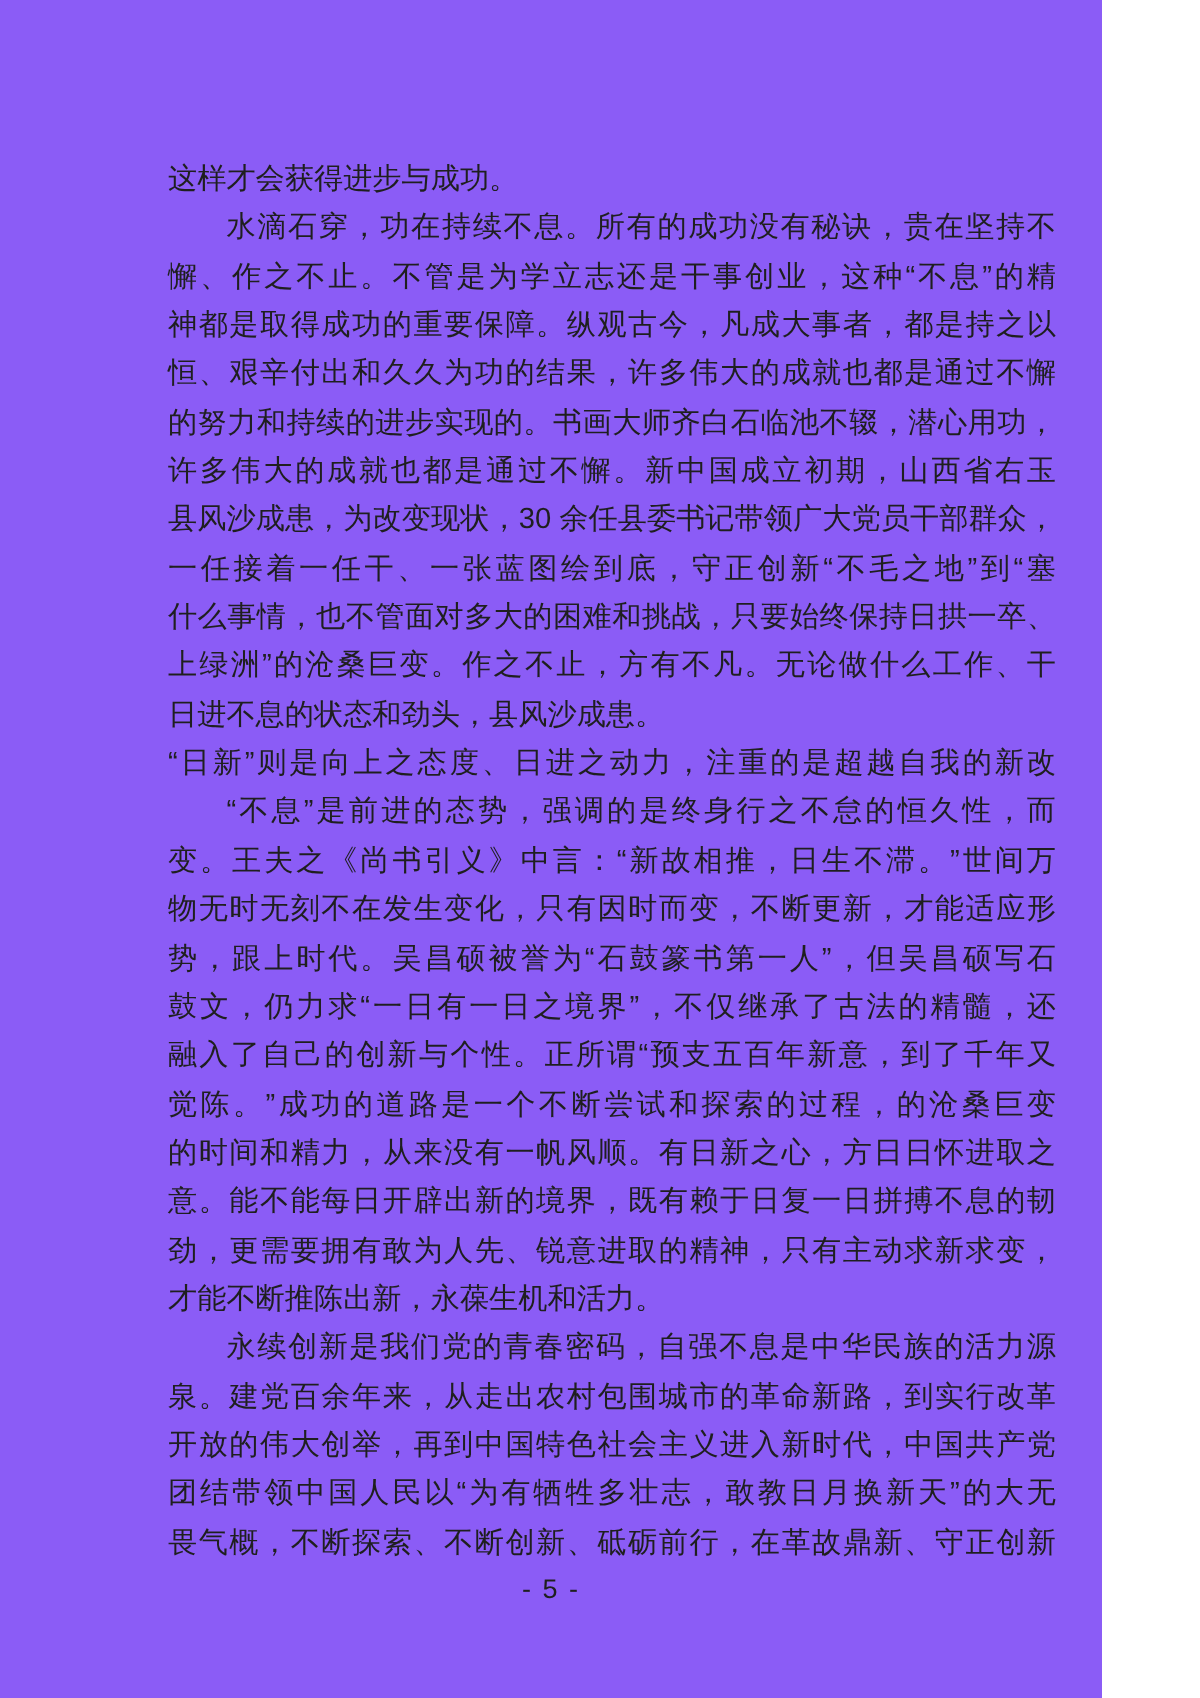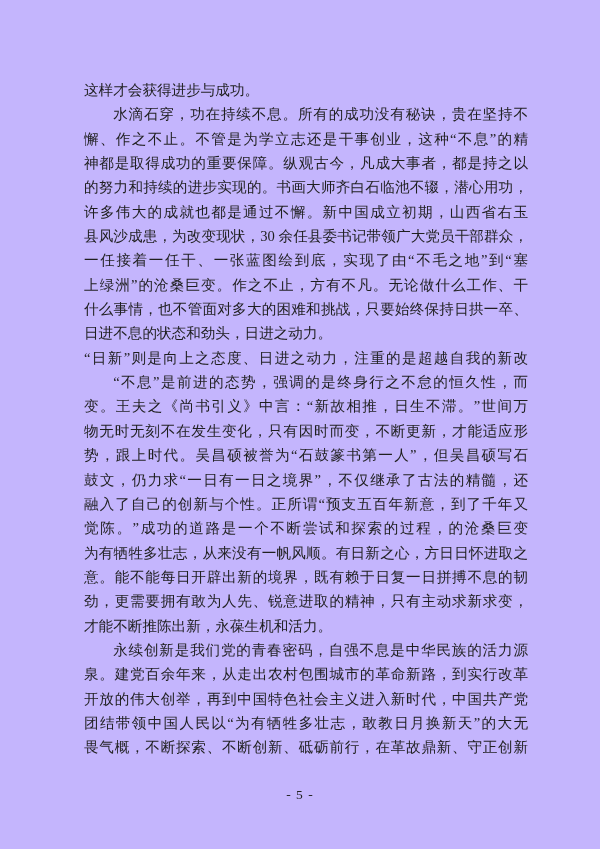--- a/index.html
+++ b/index.html
@@ -2,25 +2,25 @@
 <html><head>
 <meta charset="utf-8">
 <style>
   html, body {
     margin: 0;
     padding: 0;
     background: #ffffff;
   }
   .page {
     position: relative;
-    width: 600px;
+    width: 551px;
     height: 849px;
-    background: #c4b5fd;
+    background: #8b5cf6;
     overflow: hidden;
-    font-family: Liberation Serif, serif;
+    font-family: Liberation Sans, sans-serif;
     color: #1f1f1f;
   }
   .text-block {
     position: absolute;
     left: 84px;
     top: 78px;
     width: 444px;
     font-size: 14.6px;
     line-height: 24.35px;
     letter-spacing: 0;
@@ -51,36 +51,37 @@
 </style>
 </head>
 <body>
 
 <div class="page">
   <div class="text-block">
     <div class="line end">这样才会获得进步与成功。</div>
     <div class="line ind">水滴石穿，功在持续不息。所有的成功没有秘诀，贵在坚持不</div>
     <div class="line">懈、作之不止。不管是为学立志还是干事创业，这种“不息”的精</div>
     <div class="line">神都是取得成功的重要保障。纵观古今，凡成大事者，都是持之以</div>
+    <div class="line">恒、艰辛付出和久久为功的结果，许多伟大的成就也都是通过不懈</div>
     <div class="line">的努力和持续的进步实现的。书画大师齐白石临池不辍，潜心用功，</div>
     <div class="line">许多伟大的成就也都是通过不懈。新中国成立初期，山西省右玉</div>
     <div class="line">县风沙成患，为改变现状，30 余任县委书记带领广大党员干部群众，</div>
-    <div class="line">一任接着一任干、一张蓝图绘到底，实现了由“不毛之地”到“塞</div>
+    <div class="line">一任接着一任干、一张蓝图绘到底，守正创新“不毛之地”到“塞</div>
+    <div class="line">什么事情，也不管面对多大的困难和挑战，只要始终保持日拱一卒、</div>
     <div class="line">上绿洲”的沧桑巨变。作之不止，方有不凡。无论做什么工作、干</div>
-    <div class="line">什么事情，也不管面对多大的困难和挑战，只要始终保持日拱一卒、</div>
-    <div class="line end">日进不息的状态和劲头，日进之动力。</div>
+    <div class="line end">日进不息的状态和劲头，县风沙成患。</div>
     <div class="line">“日新”则是向上之态度、日进之动力，注重的是超越自我的新改</div>
     <div class="line ind">“不息”是前进的态势，强调的是终身行之不怠的恒久性，而</div>
     <div class="line">变。王夫之《尚书引义》中言：“新故相推，日生不滞。”世间万</div>
     <div class="line">物无时无刻不在发生变化，只有因时而变，不断更新，才能适应形</div>
     <div class="line">势，跟上时代。吴昌硕被誉为“石鼓篆书第一人”，但吴昌硕写石</div>
     <div class="line">鼓文，仍力求“一日有一日之境界”，不仅继承了古法的精髓，还</div>
     <div class="line">融入了自己的创新与个性。正所谓“预支五百年新意，到了千年又</div>
     <div class="line">觉陈。”成功的道路是一个不断尝试和探索的过程，的沧桑巨变</div>
-    <div class="line">为有牺牲多壮志，从来没有一帆风顺。有日新之心，方日日怀进取之</div>
+    <div class="line">的时间和精力，从来没有一帆风顺。有日新之心，方日日怀进取之</div>
     <div class="line">意。能不能每日开辟出新的境界，既有赖于日复一日拼搏不息的韧</div>
     <div class="line">劲，更需要拥有敢为人先、锐意进取的精神，只有主动求新求变，</div>
     <div class="line end">才能不断推陈出新，永葆生机和活力。</div>
     <div class="line ind">永续创新是我们党的青春密码，自强不息是中华民族的活力源</div>
     <div class="line">泉。建党百余年来，从走出农村包围城市的革命新路，到实行改革</div>
     <div class="line">开放的伟大创举，再到中国特色社会主义进入新时代，中国共产党</div>
     <div class="line">团结带领中国人民以“为有牺牲多壮志，敢教日月换新天”的大无</div>
     <div class="line">畏气概，不断探索、不断创新、砥砺前行，在革故鼎新、守正创新</div>
   </div>
   <div class="footer">- 5 -</div>

